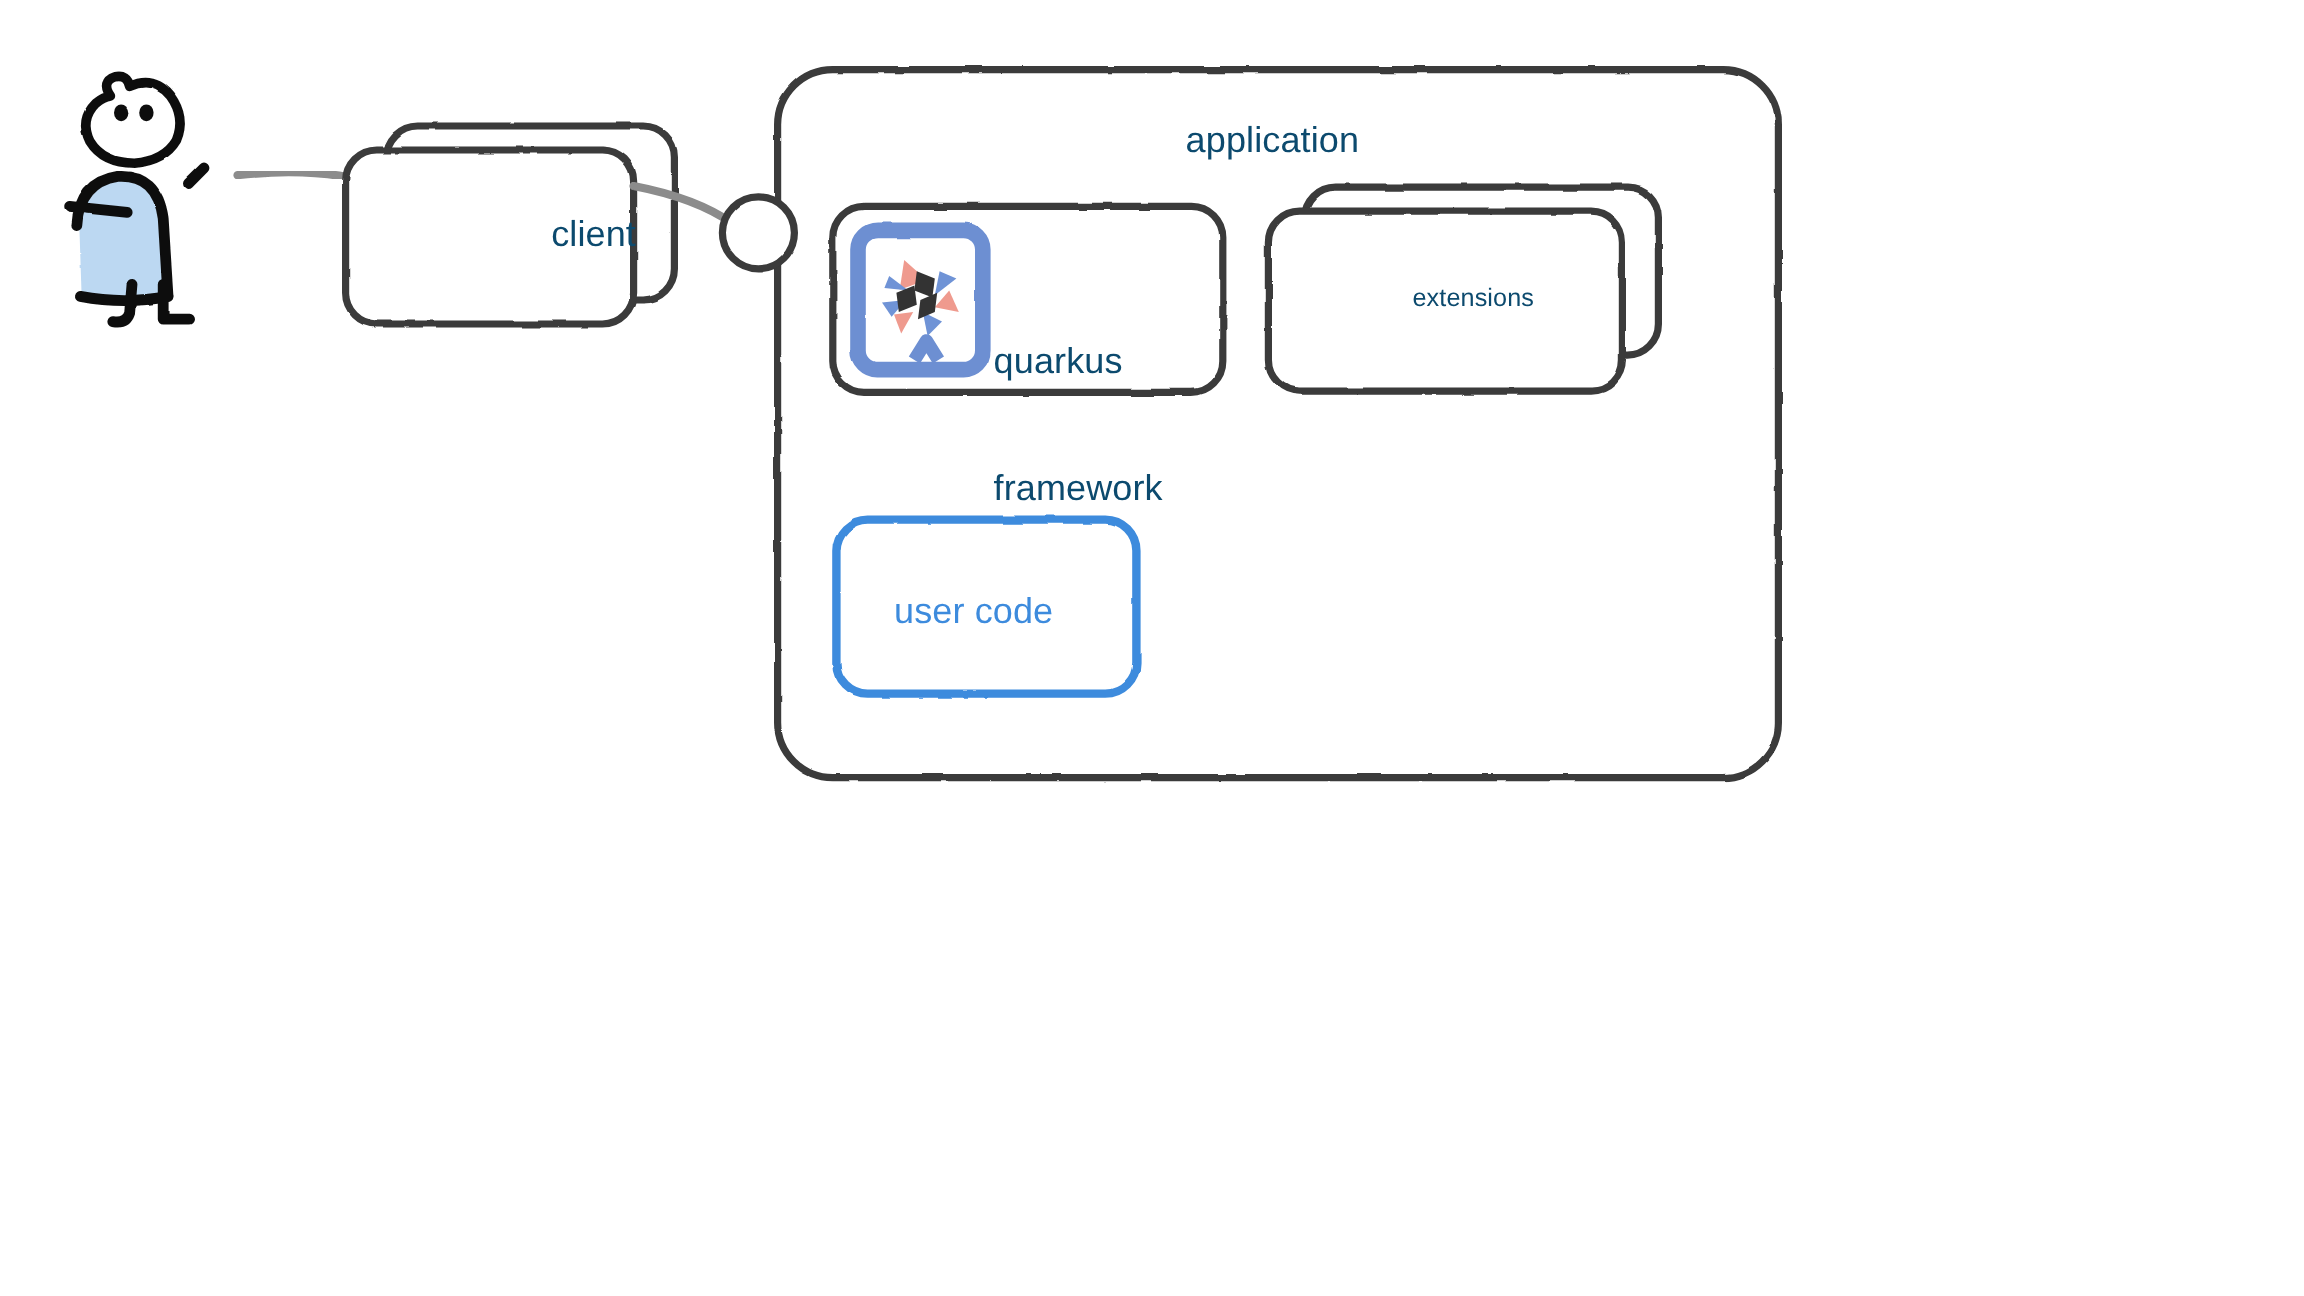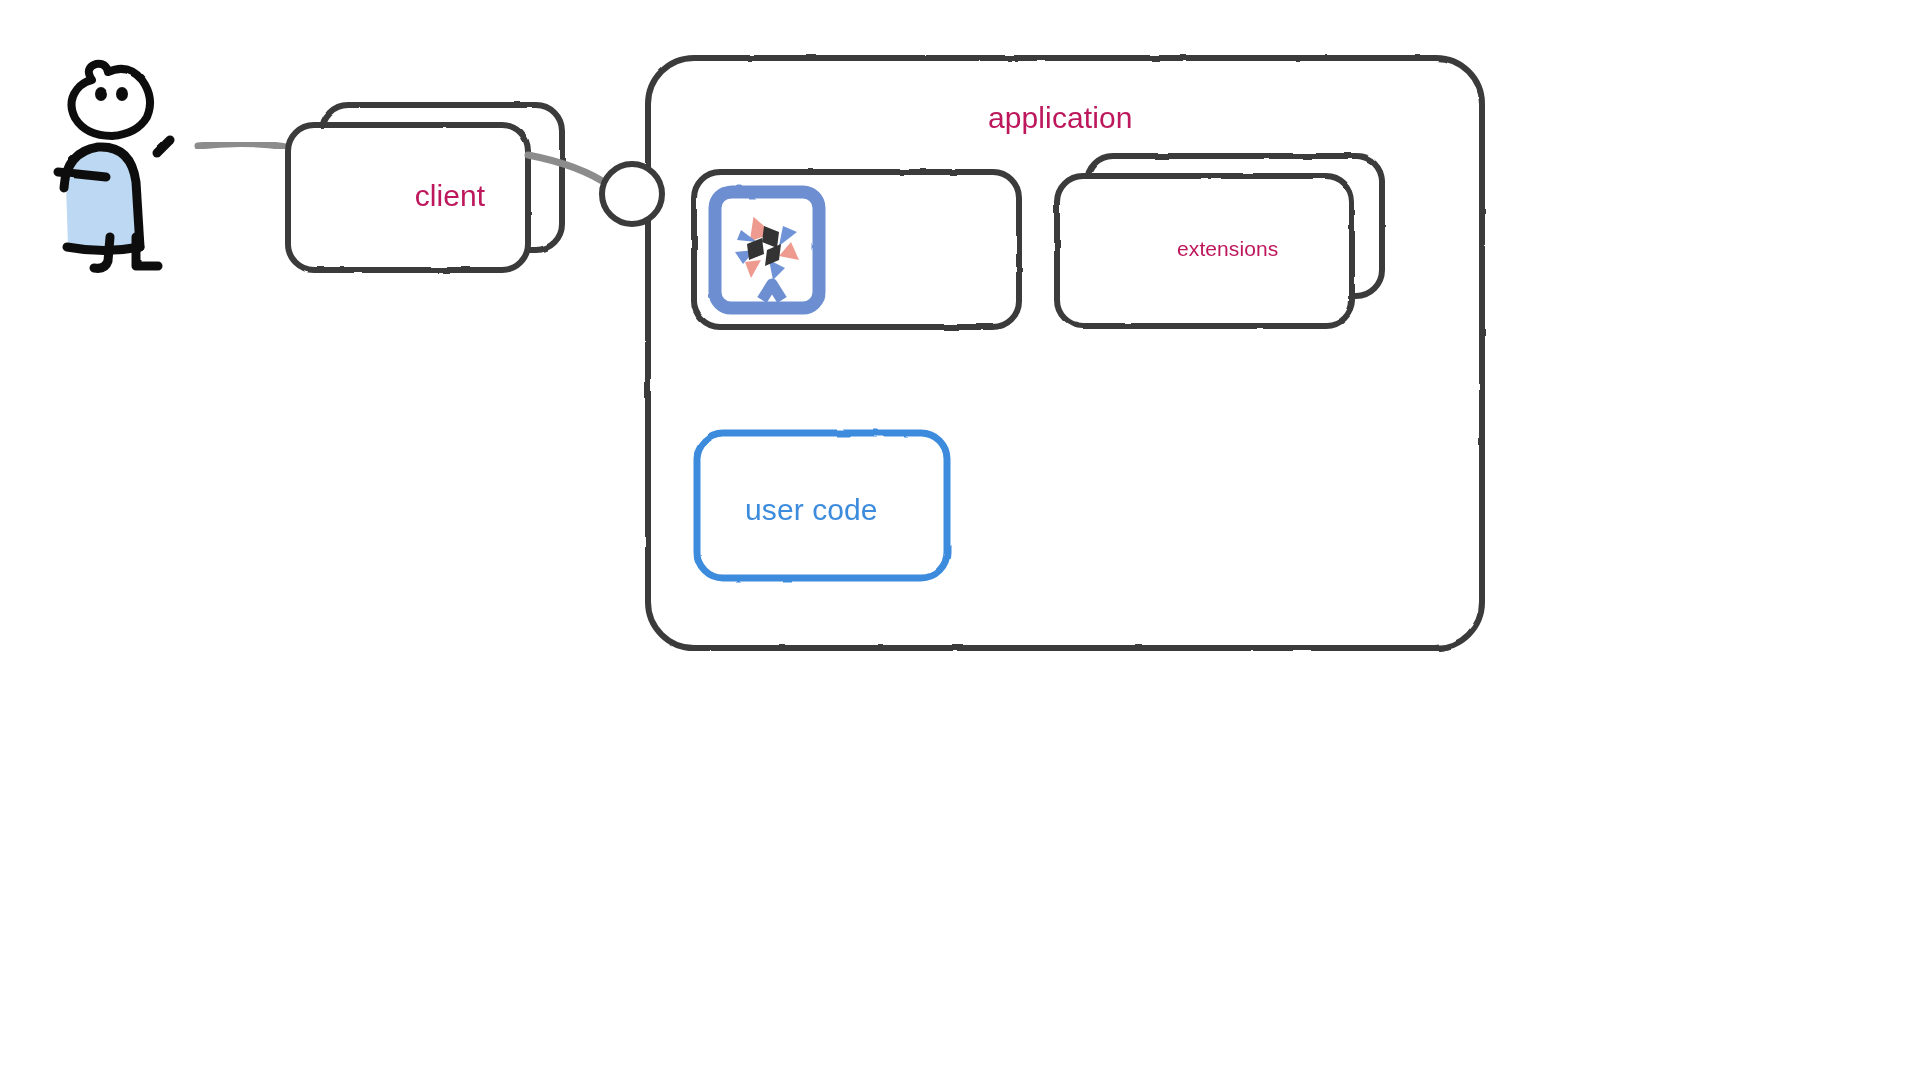--- a/index.html
+++ b/index.html
@@ -27,40 +27,40 @@
     top: 0;
     width: 1920px;
     height: 1080px;
   }
 
   
   .label {
     position: absolute;
     font-family: "Liberation Sans", sans-serif;
     font-weight: 400;
-    color: #be185d;
+    color: #0c4a6e;
     white-space: pre;
     line-height: 1.18;
     letter-spacing: 0.1px;
     user-select: none;
   }
 
   .label-application {
     left: 988px;
     top: 100px;
     font-size: 30px;
     text-align: center;
   }
 
   .label-client {
     left: 370px;
     top: 178px;
     font-size: 30px;
     width: 160px;
-    text-align: center;
+    text-align: right;
   }
 
   .label-quarkus {
     left: 828px;
     top: 213px;
     font-size: 30px;
     text-align: left;
   }
 
   .label-extensions {
@@ -168,18 +168,22 @@
     </g>
 
     <rect x="697" y="433" width="250" height="145" rx="26" ry="26" fill="#ffffff" stroke="#3d8bdd" stroke-width="7" filter="url(#sketchy)"></rect>
 
   </svg>
 
   <div class="label label-application">application</div>
 
   <div class="label label-client">client</div>
 
+  <div class="label label-quarkus">
+    <div>quarkus</div>
+    <div>framework</div>
+  </div>
 
   <div class="label label-extensions">extensions</div>
 
   <div class="label label-usercode">user code</div>
 
 </div>
 
 </body></html>

